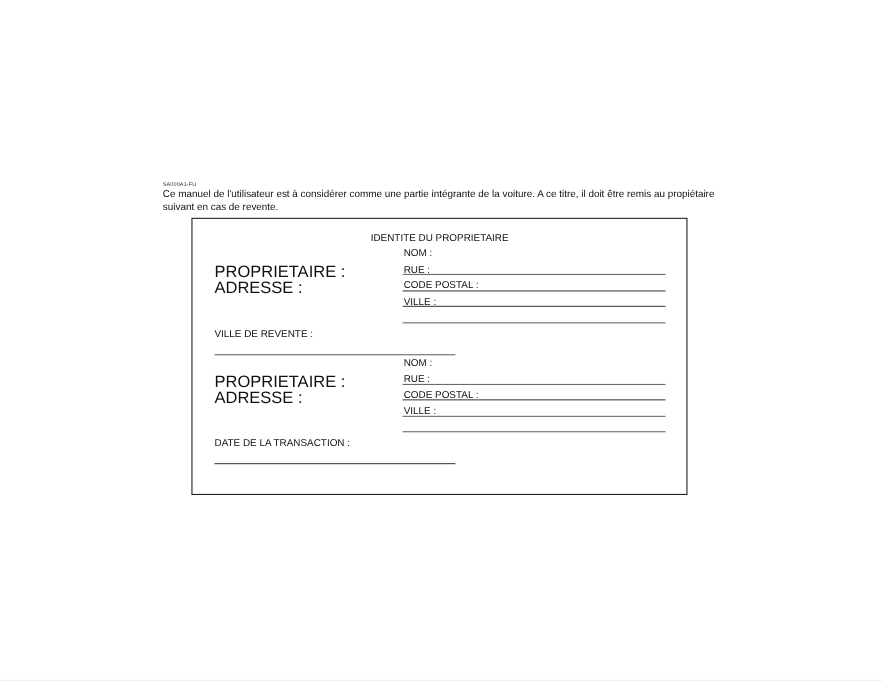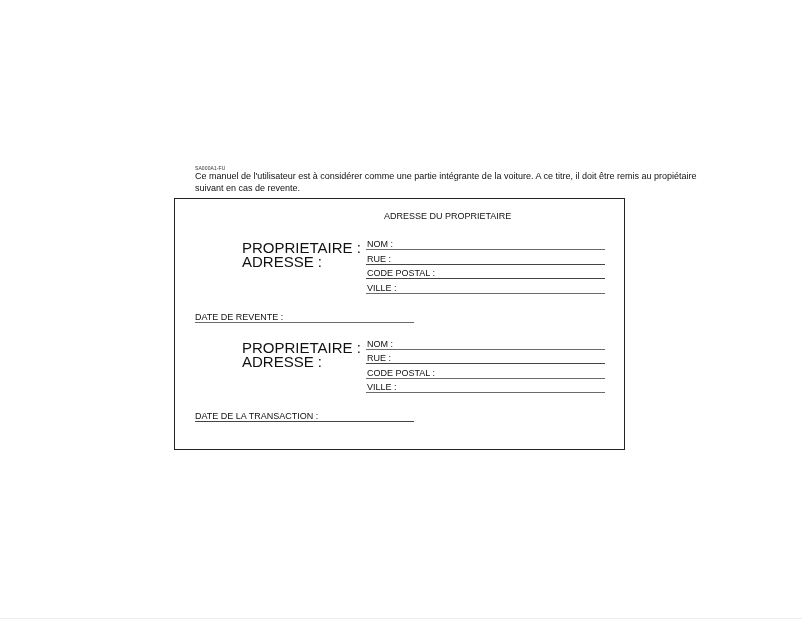--- a/index.html
+++ b/index.html
@@ -1,44 +1,44 @@
 <!DOCTYPE html>
 <html><head>
   <meta charset="utf-8">
   <style>
     html, body { margin: 0; padding: 0; }
     body {
       width: 802px; height: 620px; position: relative; overflow: hidden;
       background: #ffffff; color: #1a1a1a;
       font-family: "Liberation Sans", sans-serif;
     }
-    .abs { position: absolute; white-space: nowrap; margin-left: 47px; }
+    .abs { position: absolute; white-space: nowrap; }
     .code { left: 148px; top: 165px; font-size: 5px; color: #333; letter-spacing: 0.1px; }
     .intro { left: 148px; top: 171px; font-size: 9px; line-height: 11.5px; width: 530px; white-space: normal; color: #111; }
     .box {
       position: absolute; left: 174px; top: 198px; width: 451px; height: 252px;
       border: 1px solid #222; box-sizing: border-box;
     }
     .title { left: 337px; top: 211px; font-size: 9px; color: #111; }
     .lbl { font-size: 15px; color: #111; }
     .field { position: absolute; }
-    .field .txt { font-size: 9px; color: #111; position: absolute; left: 1px; bottom: 1px; white-space: nowrap; margin-top: 44px; }
+    .field .txt { font-size: 9px; color: #111; position: absolute; left: 1px; bottom: 15px; white-space: nowrap; margin-top: 44px; }
     .ln { height: 1px; background: #444; position: absolute; left: 0; right: 0; bottom: 0; }
     .ln.gray { background: #6a6a6a; }
     .bottom-rule { position: absolute; left: 0; top: 618px; width: 802px; height: 1px; background: #eeeeee; }
   </style>
 </head>
 <body>
 
 <div class="abs code">SA000A1-FU</div>
 <div class="abs intro">Ce manuel de l'utilisateur est à considérer comme une partie intégrante de la voiture. A ce titre, il doit être remis au propiétaire suivant en cas de revente.</div>
 
 <div class="box"></div>
 
-<div class="abs title">ADRESSE DU PROPRIETAIRE</div>
+<div class="abs title">IDENTITE DU PROPRIETAIRE</div>
 
 <div class="abs lbl" style="left:195px; top:239px;">PROPRIETAIRE :</div>
 <div class="abs lbl" style="left:195px; top:253px;">ADRESSE :</div>
 
 <div class="field" style="left:366px; top:238px; width:239px; height:12px;">
   <span class="txt">NOM :</span>
   <div class="ln gray"></div>
 </div>
 <div class="field" style="left:366px; top:253px; width:239px; height:12px;">
   <span class="txt">RUE :</span>
@@ -47,21 +47,21 @@
 <div class="field" style="left:366px; top:267px; width:239px; height:12px;">
   <span class="txt">CODE POSTAL :</span>
   <div class="ln"></div>
 </div>
 <div class="field" style="left:366px; top:282px; width:239px; height:12px;">
   <span class="txt">VILLE :</span>
   <div class="ln gray"></div>
 </div>
 
 <div class="field" style="left:195px; top:311px; width:219px; height:12px;">
-  <span class="txt" style="left:0;">DATE DE REVENTE :</span>
+  <span class="txt" style="left:0;">VILLE DE REVENTE :</span>
   <div class="ln gray"></div>
 </div>
 
 <div class="abs lbl" style="left:195px; top:339px;">PROPRIETAIRE :</div>
 <div class="abs lbl" style="left:195px; top:353px;">ADRESSE :</div>
 
 <div class="field" style="left:366px; top:338px; width:239px; height:12px;">
   <span class="txt">NOM :</span>
   <div class="ln gray"></div>
 </div>

